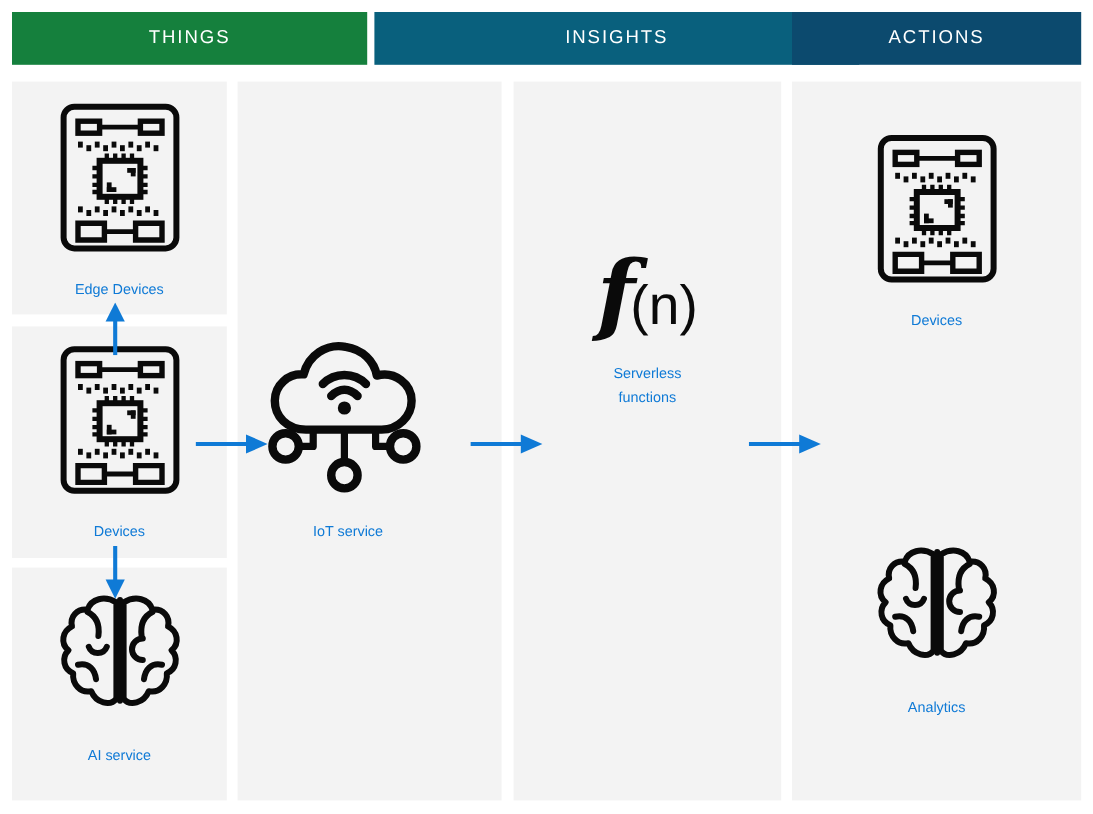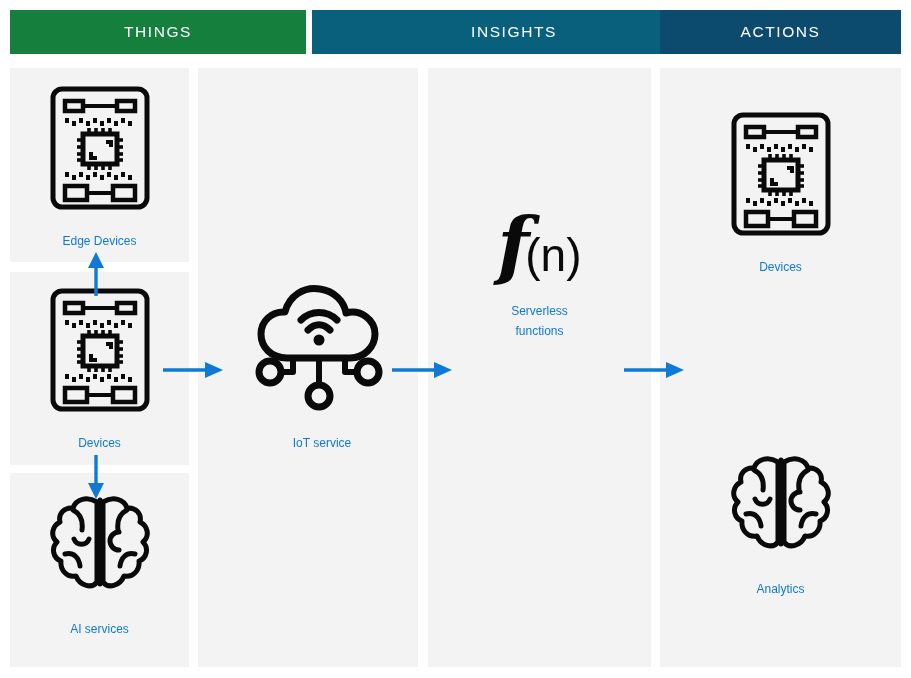--- a/index.html
+++ b/index.html
@@ -35,21 +35,21 @@
   .cap{
     color:#0f7ad6;font-size:12px;line-height:20px;text-align:center;
     font-weight:400;margin-top:19px;white-space:pre-line;
   }
   .glyph{display:block;}
 
   
   #cell-edge    {left:10px; top:84px;  width:179px;}
   #cell-devices {left:10px; top:286px; width:179px;}
   #cell-ai      {left:10px; top:492px; width:179px;}
-  #cell-iot     {left:212px;top:276px; width:220px;}
+  #cell-iot     {left:180px;top:276px; width:220px;}
   #cell-fn      {left:428px;top:208px; width:223px;}
   #cell-store   {left:428px;top:404px; width:223px;}
   #cell-rdev    {left:660px;top:110px; width:241px;}
   #cell-viz     {left:660px;top:316px; width:241px;}
   #cell-anal    {left:660px;top:452px; width:241px;}
 
   
   .fn{
     font-family:"DejaVu Serif","Liberation Serif",serif;
     color:#0a0a0a;line-height:1;white-space:nowrap;
@@ -222,21 +222,21 @@
                  C104 56 102 66 94 69 C95 78 88 86 79 84 C75 94 63 97 58 90 Z"></path>
         <line x1="55" y1="8" x2="55" y2="92"></line>
         <path d="M28 18 C36 22 38 30 37 38"></path>
         <path d="M20 62 C29 60 34 66 35 74"></path>
         <path d="M82 18 C74 22 72 30 73 38"></path>
         <path d="M90 62 C81 60 76 66 75 74"></path>
         <path d="M29 47 a8 8 0 0 0 15 0"></path>
         <path d="M74 40 a9 9 0 1 0 0 18"></path>
       </g>
     </svg>
-    <div class="cap">AI services</div>
+    <div class="cap">AI service</div>
   </div>
 
   <div class="cell" id="cell-iot">
     <svg class="glyph" width="146" height="138" viewBox="0 0 146 138">
       <path d="M38 82 C22 82 12 71 12 58 C12 45 23 35 36 36 C40 20 55 10 71 13
                C85 15 95 25 97 37 C112 33 126 44 126 58 C126 71 115 82 101 82 Z" fill="none" stroke="#0a0a0a" stroke-width="7" stroke-linejoin="round"></path>
       <g fill="none" stroke="#0a0a0a" stroke-width="7" stroke-linecap="round">
         <path d="M52 44 C62 34 78 34 88 44"></path>
         <path d="M59 54 C66 47 74 47 81 54"></path>
       </g>

